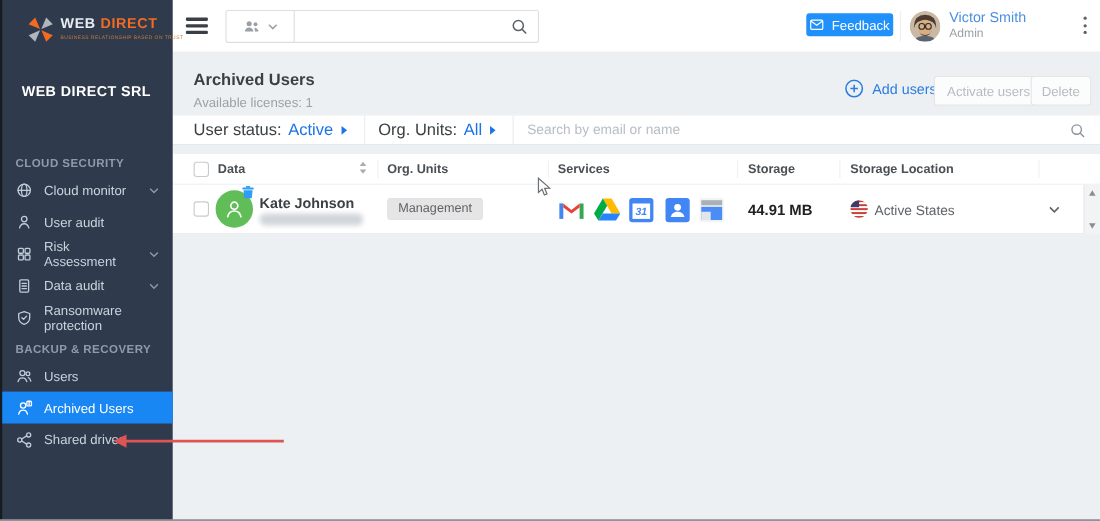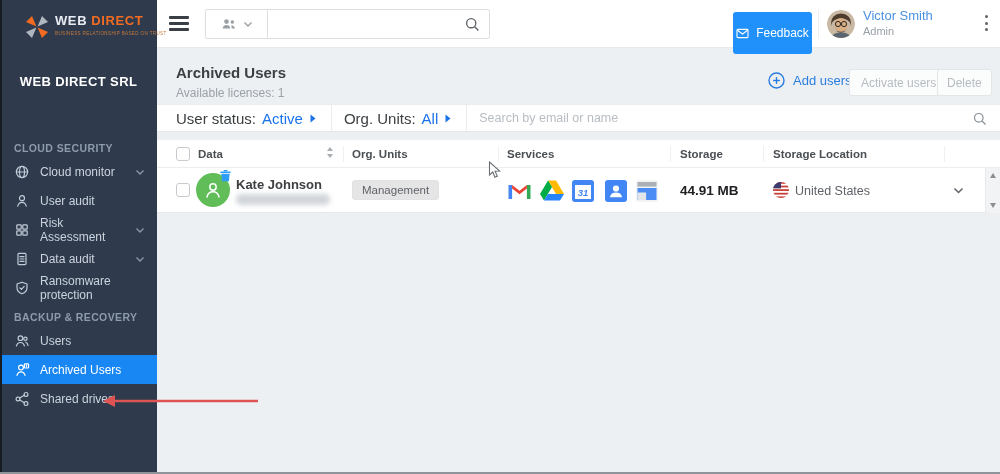--- a/index.html
+++ b/index.html
@@ -31,21 +31,21 @@
   .chev { margin-left:auto; display:flex; }
 
   
   .topbar { position:absolute; left:157px; top:0; right:0; height:48px; background:#FFFFFF; border-bottom:1px solid #E7E9EB; z-index:4; }
   .hamburger { position:absolute; left:12px; top:16px; width:20px; cursor:pointer; }
   .hamburger div { height:2.6px; background:#3A3F45; border-radius:1px; margin-bottom:3.6px; }
   .search-wrap { position:absolute; left:48px; top:9px; width:285px; height:30px; border:1px solid #DCDEE1; border-radius:2px; background:#fff; display:flex; }
   .search-scope { width:62px; border-right:1px solid #DCDEE1; display:flex; align-items:center; justify-content:center; gap:6px; cursor:pointer; }
   .search-input { flex:1; border:none; outline:none; padding:0 32px 0 10px; font-size:12.5px; color:#3C4043; background:transparent; }
   .search-mag { position:absolute; right:9px; top:7px; cursor:pointer; }
-  .feedback-btn { position:absolute; left:576px; top:12px; width:79px; height:42px; background:#2090FA; border:none; border-radius:3px; color:#fff; display:flex; align-items:center; justify-content:center; gap:7px; font-size:12px; cursor:pointer; font-family:inherit; }
+  .feedback-btn { position:absolute; left:576px; top:12px; width:79px; height:21px; background:#2090FA; border:none; border-radius:3px; color:#fff; display:flex; align-items:center; justify-content:center; gap:7px; font-size:12px; cursor:pointer; font-family:inherit; }
   .topbar-divider { position:absolute; left:661px; top:10px; width:1px; height:28px; background:#EEEFF1; }
   .tb-avatar { position:absolute; left:670px; top:10px; width:28px; height:28px; border-radius:50%; overflow:hidden; cursor:pointer; }
   .tb-username { position:absolute; left:706px; top:8px; font-size:13px; color:#4A90E2; cursor:pointer; }
   .tb-role { position:absolute; left:706px; top:25px; font-size:11px; color:#9AA0A6; }
   .kebab { position:absolute; left:822px; top:13px; padding:2px 6px; cursor:pointer; }
   .kebab div { width:3px; height:3px; border-radius:50%; background:#5F6368; margin-bottom:3.5px; }
 
   
   .main { position:absolute; left:157px; top:48px; right:0; bottom:0; background:#EDF0F3; }
   .page-title { position:absolute; left:19px; top:16px; font-size:15px; font-weight:bold; color:#3C4043; }
@@ -418,21 +418,21 @@
             <rect width="16" height="16" fill="#FFFFFF"></rect>
             <rect y="0" width="16" height="1.8" fill="#C8413B"></rect>
               <rect y="3.6" width="16" height="1.8" fill="#C8413B"></rect>
             <rect y="7.2" width="16" height="1.8" fill="#C8413B"></rect>
               <rect y="10.8" width="16" height="1.8" fill="#C8413B"></rect>
             <rect y="14.4" width="16" height="1.8" fill="#C8413B"></rect>
             <rect x="0" y="0" width="8" height="6.4" fill="#3C3B6E"></rect>
           </g>
         </svg>
       </span>
-      <span class="row-location">United States</span>
+      <span class="row-location">Active States</span>
       <span class="row-expand">
         <svg width="13" height="13" viewBox="0 0 13 13">
             <polyline points="2.5,4.5 6.5,8.5 10.5,4.5" stroke="#5F6368" stroke-width="1.5" fill="none"></polyline>
           </svg>
       </span>
       <div class="row-scrollbar">
         <span class="sb-up"></span>
         <span class="sb-down"></span>
       </div>
     </div>

